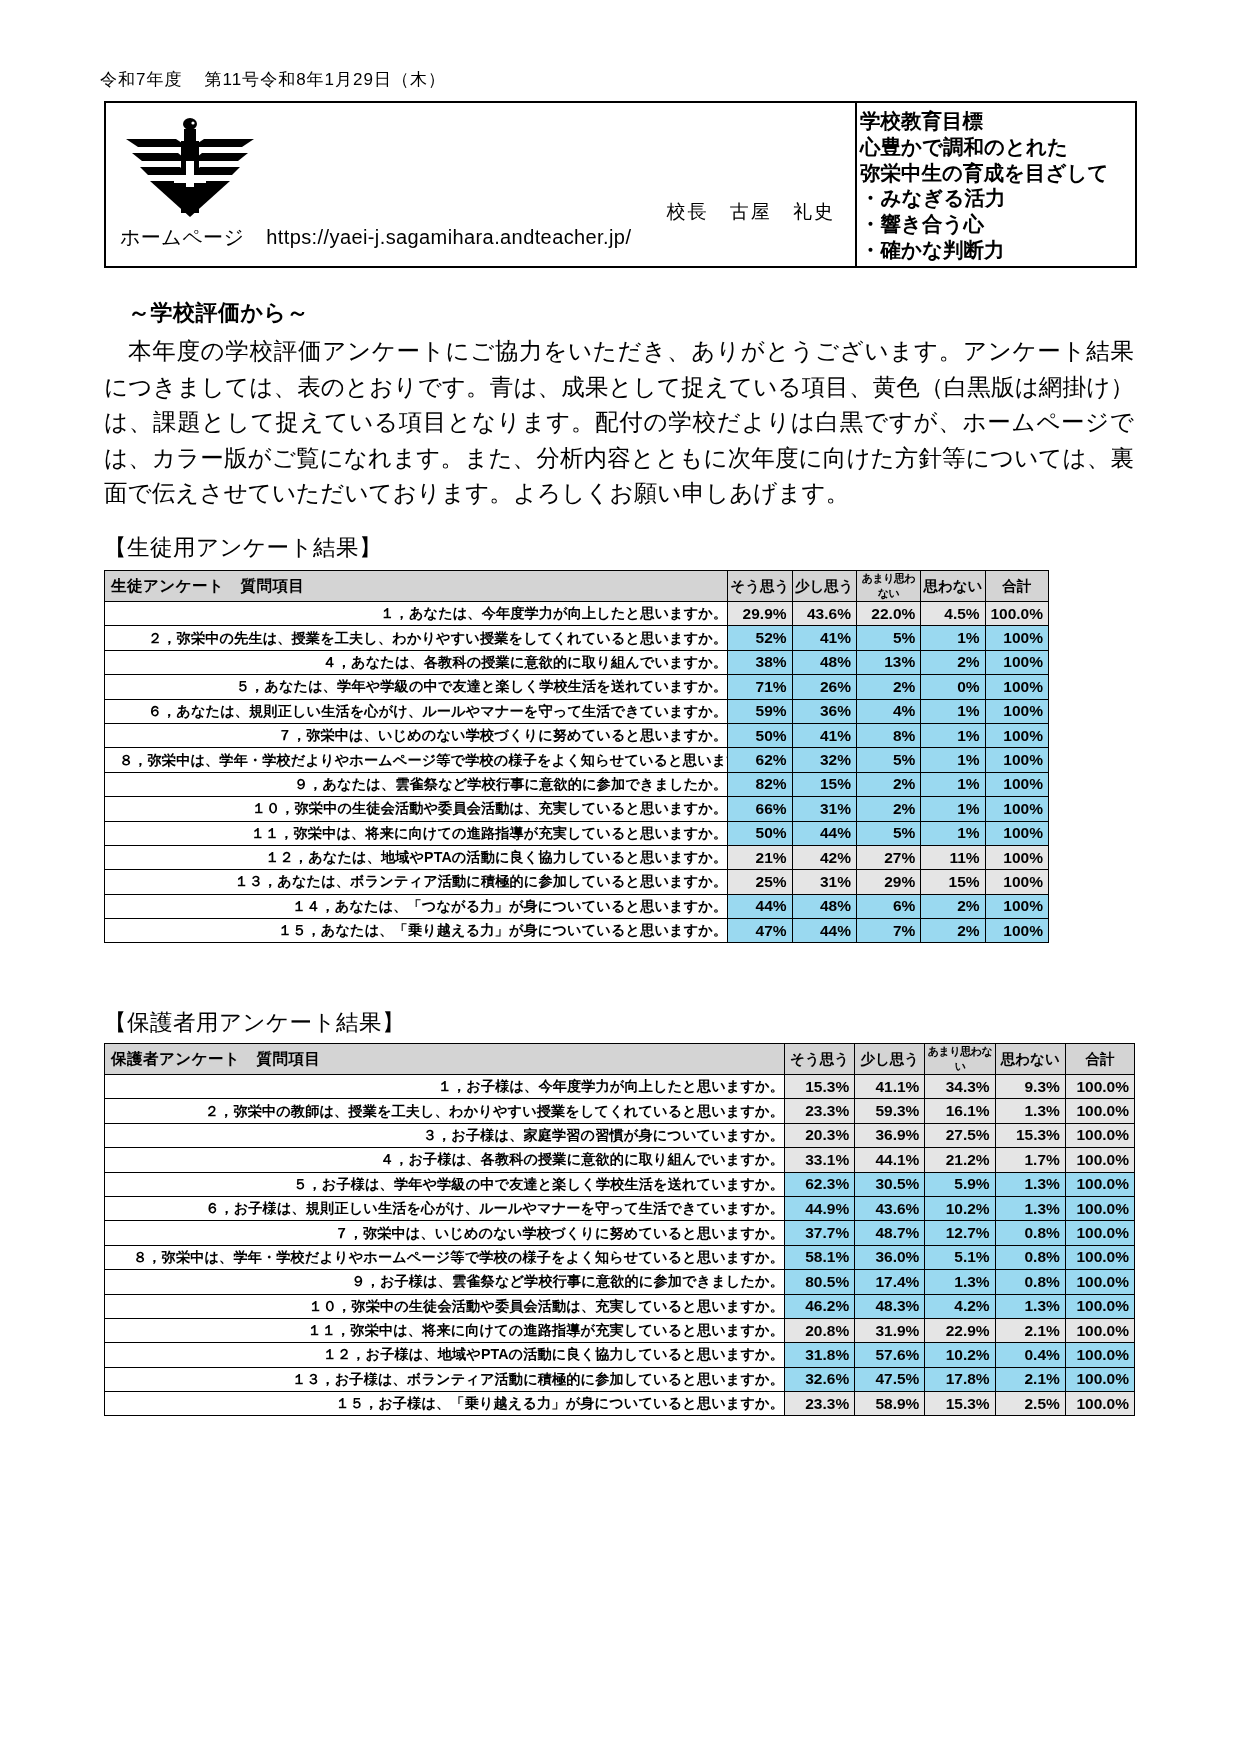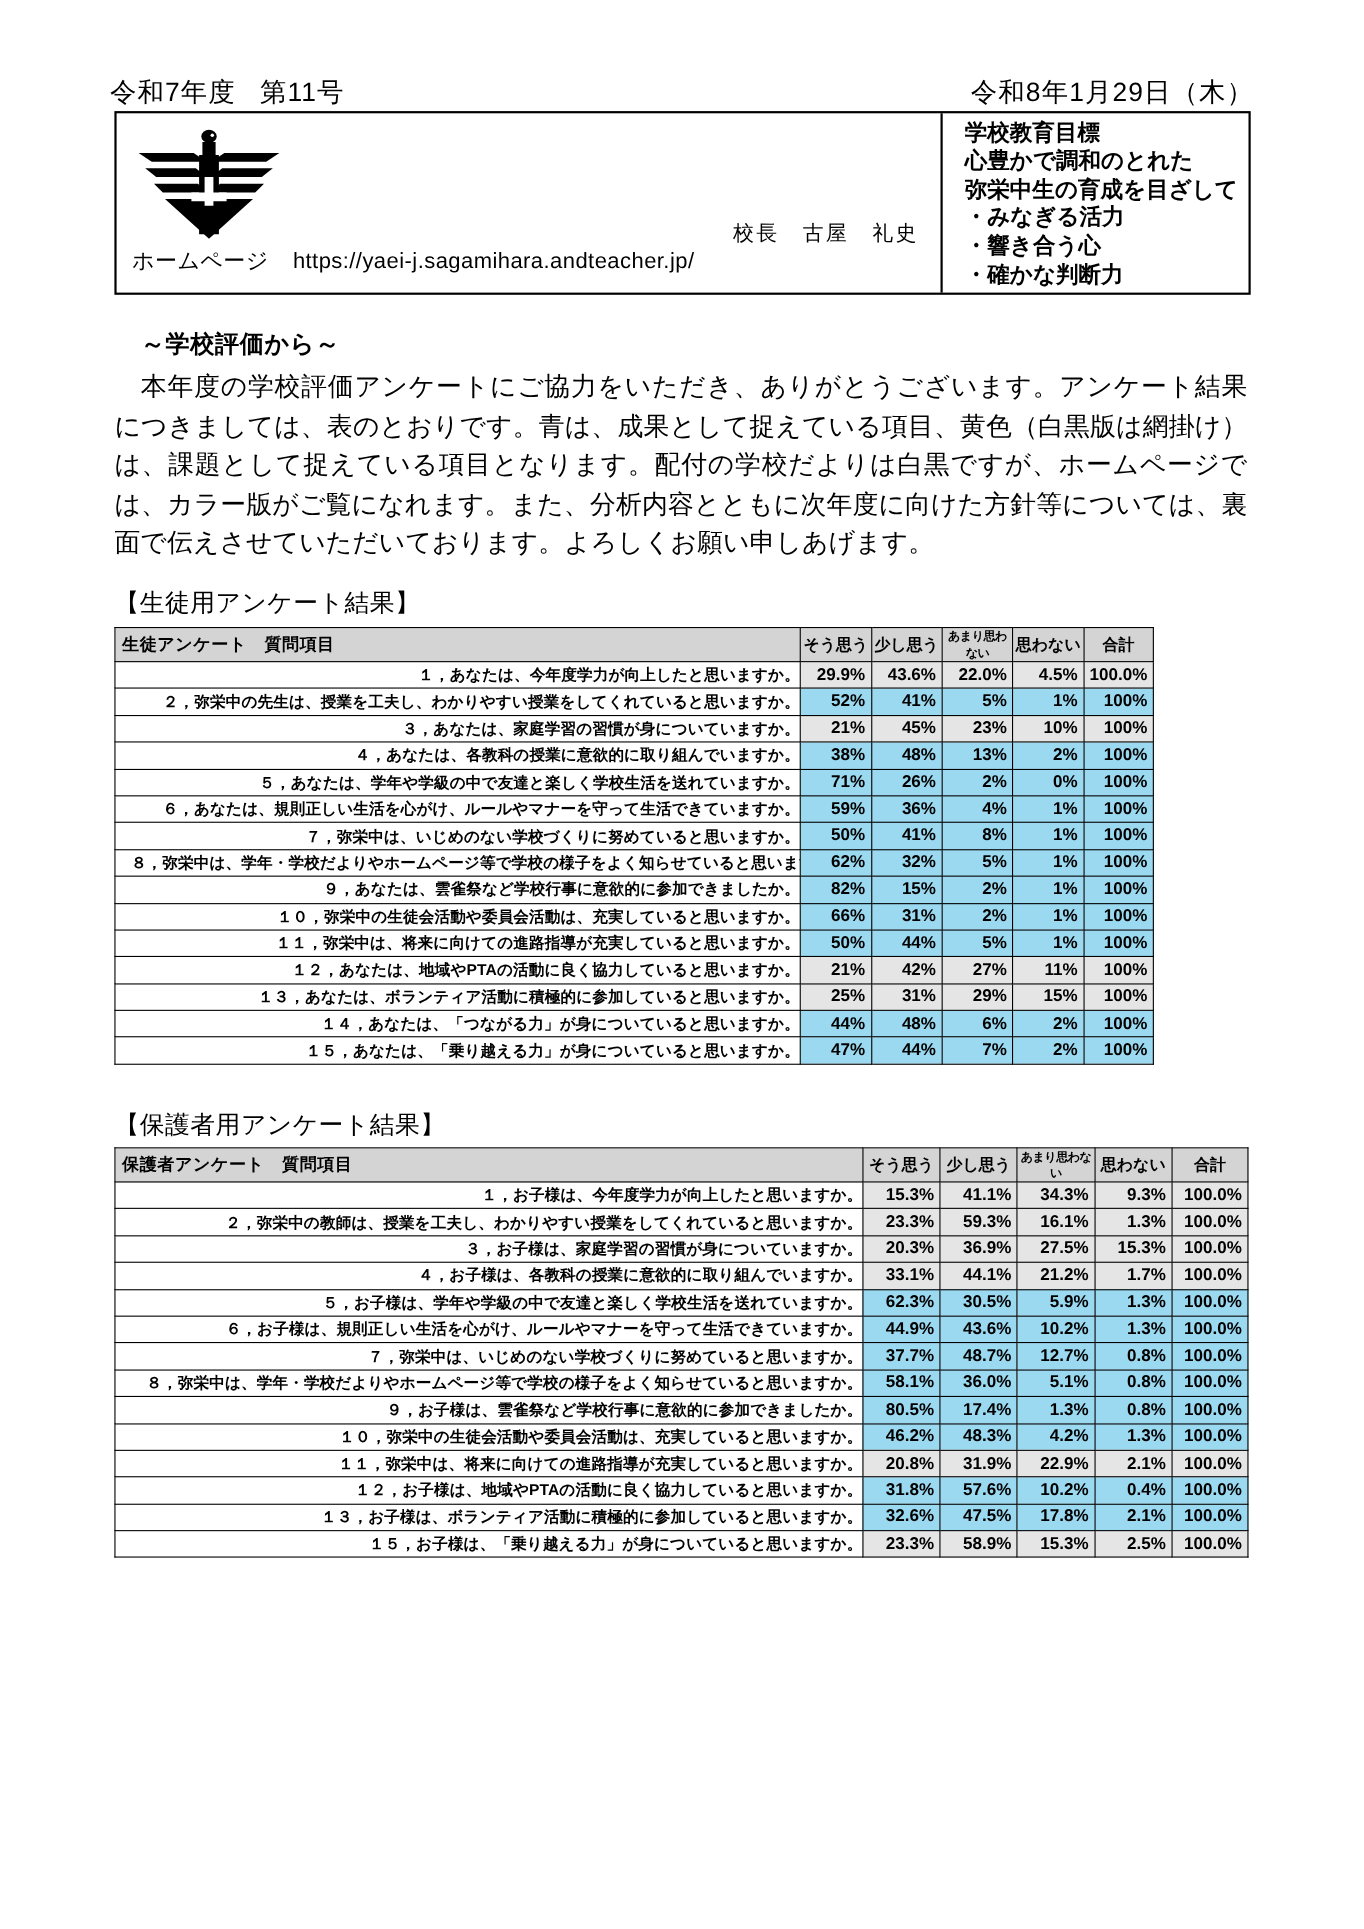--- a/index.html
+++ b/index.html
@@ -24,23 +24,23 @@
     box-sizing: border-box;
   }
 
   
   .issue-line {
     position: absolute;
     left: 100px;
     top: 68px;
     width: 1040px;
     display: flex;
-    justify-content: space-between;
+    justify-content: flex-start;
     align-items: flex-end;
-    font-size: 24px;
+    font-size: 17px;
     letter-spacing: 1px;
   }
   .issue-left { display: flex; gap: 22px; }
 
   
   .masthead {
     position: absolute;
     left: 104px;
     top: 101px;
     width: 1033px;
@@ -85,21 +85,21 @@
     left: 14px;
     bottom: 15px;
     font-size: 20px;
     letter-spacing: 0.4px;
     white-space: nowrap;
   }
   .homepage .url { margin-left: 16px; }
 
   .masthead-right {
     flex: 0 0 278px;
-    padding: 5px 0 0 20px;
+    padding: 5px 0 0 3px;
     box-sizing: border-box;
     font-weight: bold;
     font-size: 20.5px;
     line-height: 1.26;
     letter-spacing: 0px;
   }
   .masthead-right div { white-space: nowrap; }
 
   
   .section-head {
@@ -291,28 +291,20 @@
         </tr>
         <tr>
           <td class="q">２，弥栄中の先生は、授業を工夫し、わかりやすい授業をしてくれていると思いますか。</td>
           <td class="v hl-blue">52%</td>
           <td class="v hl-blue">41%</td>
           <td class="v hl-blue">5%</td>
           <td class="v hl-blue">1%</td>
           <td class="v hl-blue">100%</td>
         </tr>
         <tr>
-          <td class="q">３，あなたは、家庭学習の習慣が身についていますか。</td>
-          <td class="v hl-yellow">21%</td>
-          <td class="v hl-yellow">45%</td>
-          <td class="v hl-yellow">23%</td>
-          <td class="v hl-yellow">10%</td>
-          <td class="v hl-yellow">100%</td>
-        </tr>
-        <tr>
           <td class="q">４，あなたは、各教科の授業に意欲的に取り組んでいますか。</td>
           <td class="v hl-blue">38%</td>
           <td class="v hl-blue">48%</td>
           <td class="v hl-blue">13%</td>
           <td class="v hl-blue">2%</td>
           <td class="v hl-blue">100%</td>
         </tr>
         <tr>
           <td class="q">５，あなたは、学年や学級の中で友達と楽しく学校生活を送れていますか。</td>
           <td class="v hl-blue">71%</td>

